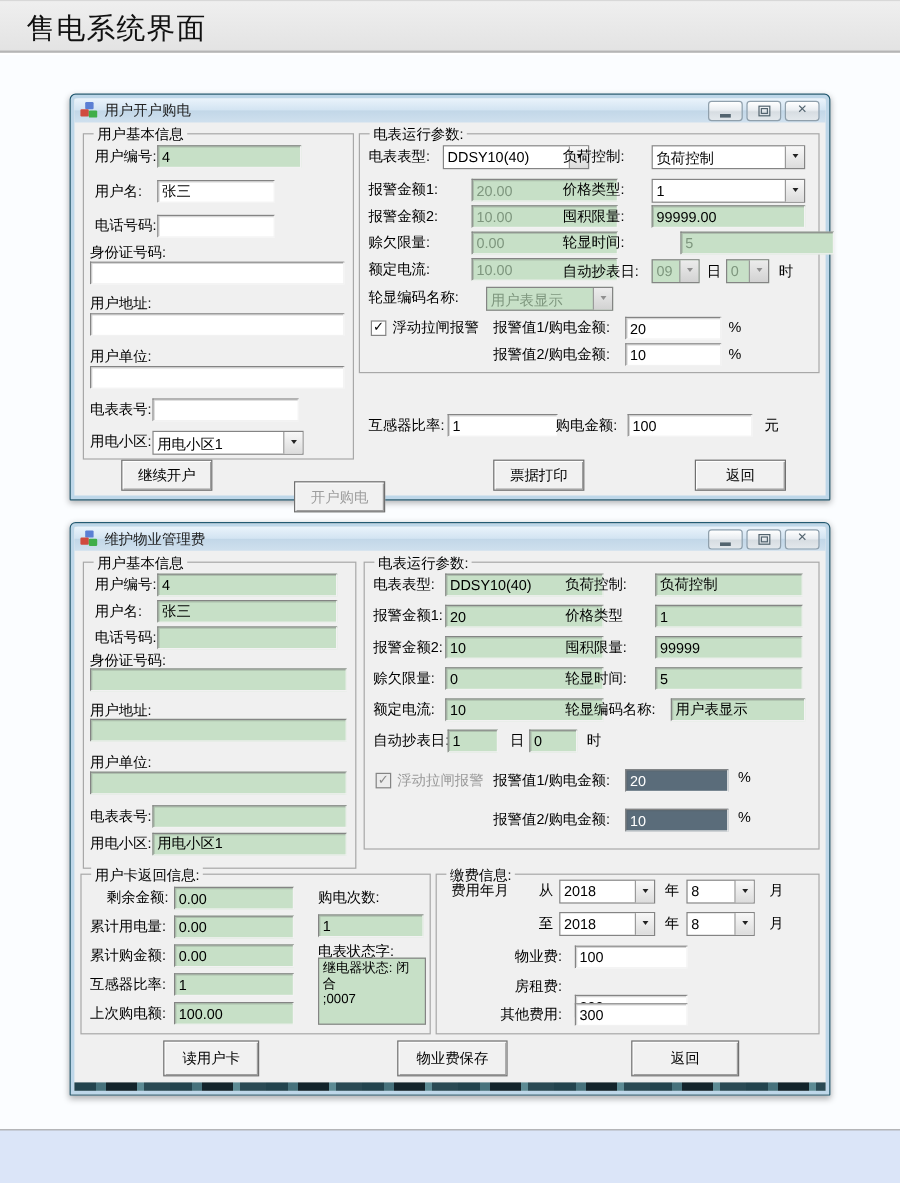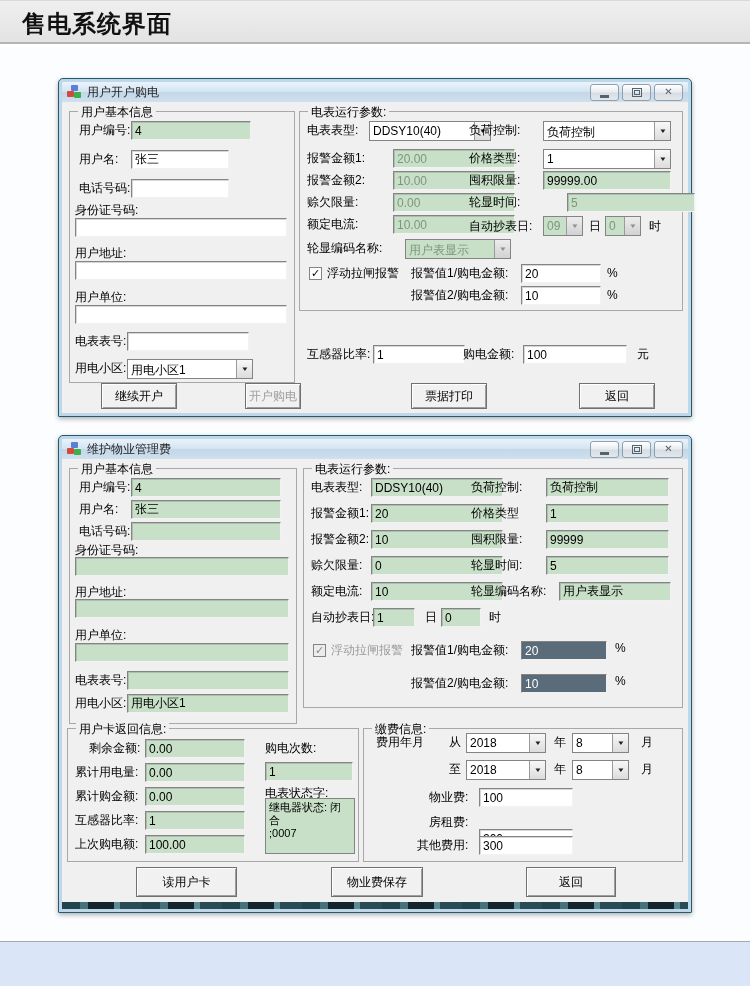--- a/index.html
+++ b/index.html
@@ -1,21 +1,21 @@
 <!DOCTYPE html>
 <html><head>
 <meta charset="utf-8">
 <style>
   * { margin:0; padding:0; box-sizing:border-box; }
   html,body { width:750px; height:986px; }
   body { position:relative; background:#ffffff; font-family:"Liberation Sans","DejaVu Sans",sans-serif; font-size:12px; color:#000; overflow:hidden; }
 
   .header { position:absolute; left:0; top:0; width:750px; height:44px;
     background:linear-gradient(#efefef,#e3e3e3); border-top:1px solid #d8d8d8; border-bottom:2px solid #b5b5b5; }
-  .header-title { position:absolute; left:22px; top:7px; font-size:24px; font-weight:700; letter-spacing:1px; color:#111; }
+  .header-title { position:absolute; left:22px; top:7px; font-size:24px; font-weight:400; letter-spacing:1px; color:#111; }
 
   .main { position:absolute; left:0; top:46px; width:750px; height:895px; background:#fbfdff; }
   .bottom-strip { position:absolute; left:0; top:941px; width:750px; height:45px; background:#dbe5f8; border-top:1px solid #a9a9a9; }
 
   
   .dlg { position:absolute; background:#f0f0f0; border:1px solid #235a72; border-radius:5px 5px 1px 1px;
     box-shadow:0 2px 5px rgba(0,0,0,.30), inset 0 0 0 3px #bed7e9; }
   .client { position:absolute; left:4px; right:4px; top:23px; bottom:4px; background:#f0f0f0; }
   .client.art-room { bottom:11px; }
   .tbar { position:absolute; left:3px; right:3px; top:3px; height:20px;
@@ -199,21 +199,21 @@
   <input class="fld white" style="left: 462px; top: 207px; width: 80px;" value="10">
   <span class="lbl" style="left:548px;top:207px">%</span>
 
   <span class="lbl" style="left:248px;top:266px">互感器比率:</span>
   <input class="fld white" style="left: 314px; top: 266px; width: 92px;" value="1">
   <span class="lbl" style="left:404px;top:266px">购电金额:</span>
   <input class="fld white" style="left: 464px; top: 266px; width: 104px;" value="100">
   <span class="lbl" style="left:578px;top:266px">元</span>
 
   <button class="wbtn" style="left:42px;top:304px;width:76px">继续开户</button>
-  <button class="wbtn disabled" style="left:186px;top:304px;width:56px">开户购电</button>
+  <button class="wbtn disabled" style="left:186px;top:322px;width:76px">开户购电</button>
   <button class="wbtn" style="left:352px;top:304px;width:76px">票据打印</button>
   <button class="wbtn" style="left:520px;top:304px;width:76px">返回</button>
 </div>
 
 <div class="dlg" style="left:58px;top:435px;width:634px;height:478px">
   <div class="client art-room"></div>
   <div class="dlg-bottom-art"></div>
   <div class="tbar">
     <span class="app-icon">
         <i class="c1"></i>
@@ -346,16 +346,16 @@
       </span>
   </div>
   <span class="lbl" style="left:582px;top:324px">月</span>
   <span class="lbl" style="left:370px;top:352px">物业费:</span>
   <input class="fld white" style="left: 420px; top: 352px; width: 94px;" value="100">
   <span class="lbl" style="left:370px;top:377px">房租费:</span>
   <input class="fld white" style="left: 420px; top: 377px; width: 94px; margin-top: 16px;" value="200">
   <span class="lbl" style="left:358px;top:400px">其他费用:</span>
   <input class="fld white" style="left: 420px; top: 400px; width: 94px;" value="300">
 
-  <button class="wbtn" style="left:77px;top:431px;width:101px;height:30px">读用户卡</button>
+  <button class="wbtn" style="left:77px;top:431px;width:80px;height:30px">读用户卡</button>
   <button class="wbtn" style="left:272px;top:431px;width:92px;height:30px">物业费保存</button>
   <button class="wbtn" style="left:467px;top:431px;width:90px;height:30px">返回</button>
 </div>
 
 </body></html>

